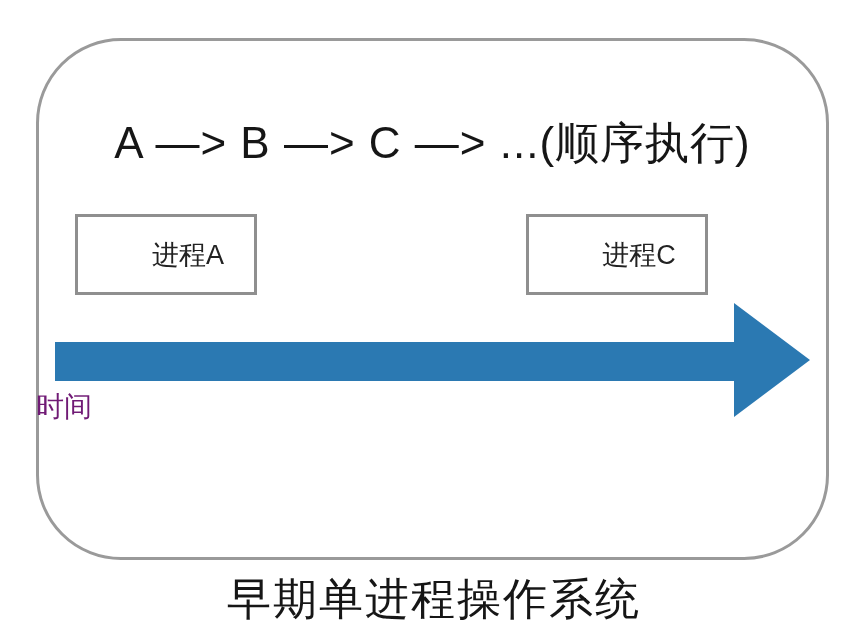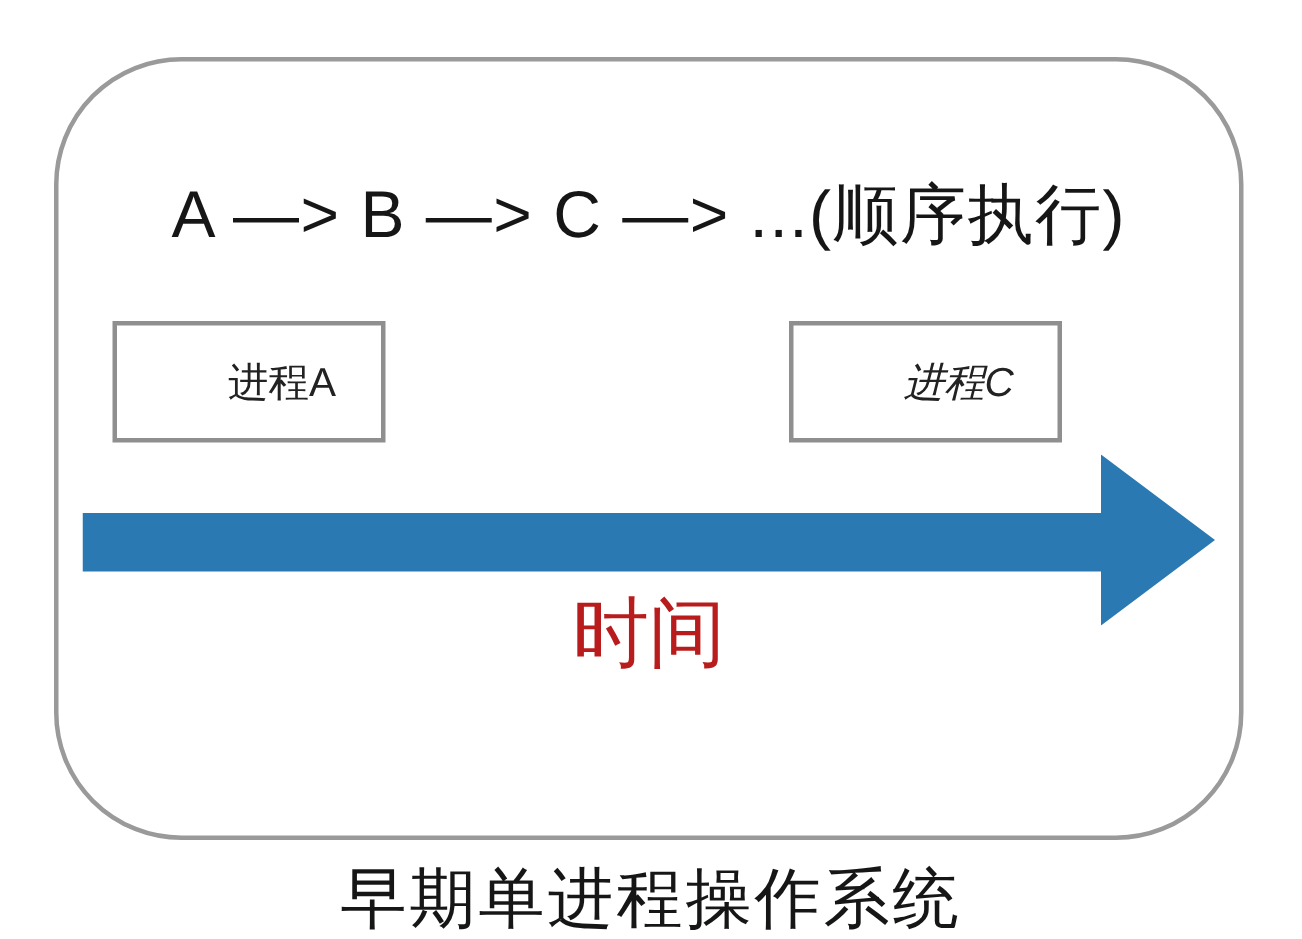--- a/index.html
+++ b/index.html
@@ -47,37 +47,37 @@
     background: #ffffff;
     display: flex;
     align-items: center;
     justify-content: center;
     font-size: 27px;
     color: #222222;
     padding-left: 44px;
   }
   .box-a { left: 75px; }
   .box-b { left: 300px; }
-  .box-c { left: 526px; font-style: italic; }
+  .box-c { left: 526px; }
   .timeline-arrow {
     position: absolute;
     left: 55px;
     top: 303px;
     width: 756px;
     height: 114px;
     display: block;
   }
   .time-label {
     position: absolute;
     left: 36px;
     top: 388px;
     width: 793px;
-    text-align: center;
-    font-size: 51px;
-    color: #b91c1c;
+    text-align: left;
+    font-size: 28px;
+    color: #701a75;
   }
   .caption {
     position: absolute;
     left: 0;
     top: 570px;
     width: 868px;
     text-align: center;
     font-size: 44px;
     color: #161616;
     letter-spacing: 2px;

